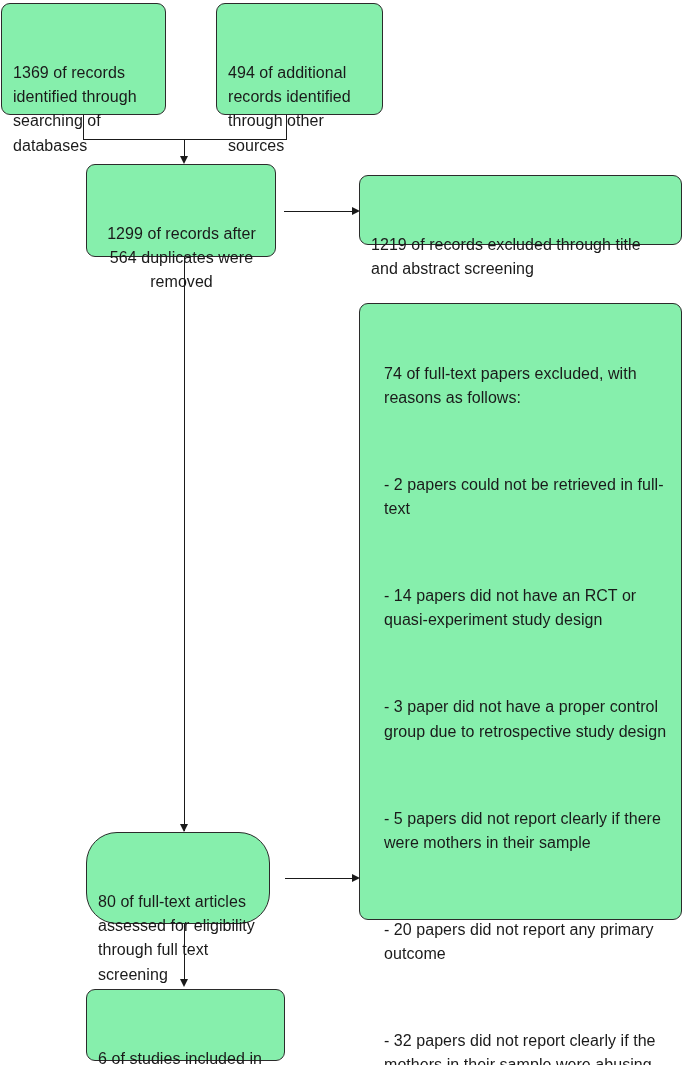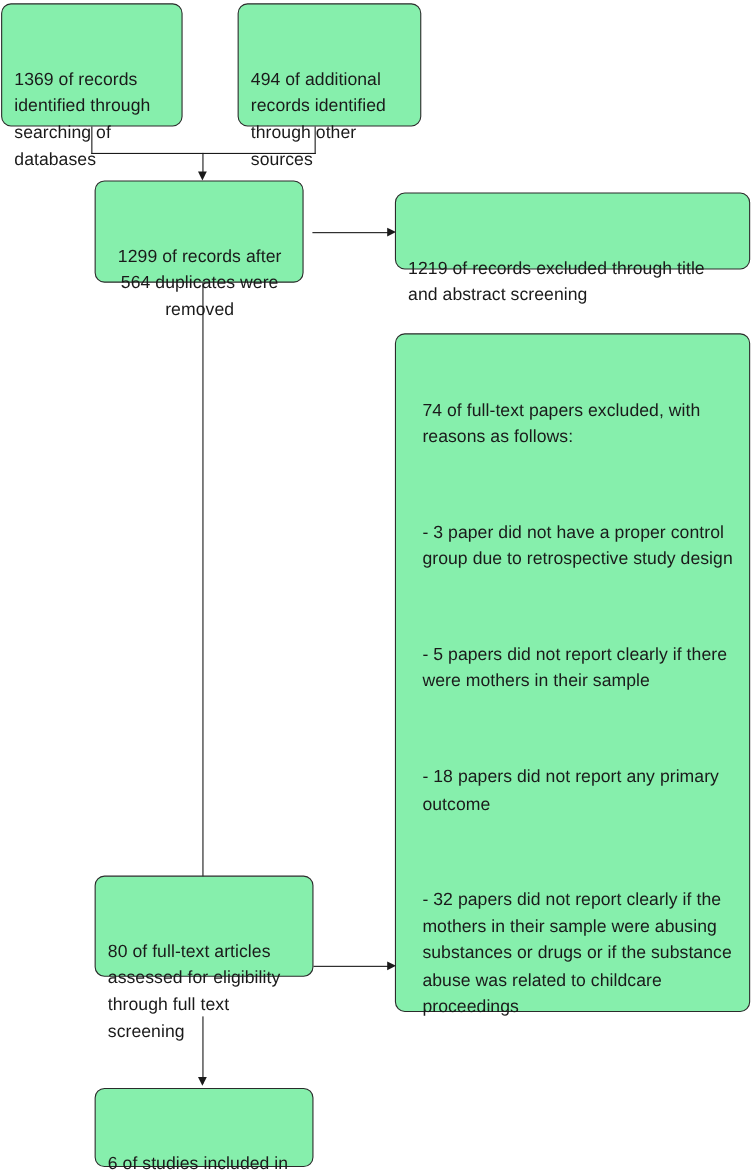--- a/index.html
+++ b/index.html
@@ -90,28 +90,30 @@
 
   <div class="node" style="left:359px; top:175px; width:323px; height:70px;">
     <p>1219 of records excluded through title and abstract screening</p>
   </div>
 
   <div class="line-v" style="left:184px; top:257px; height:574px;"></div>
   <div class="arrow-down" style="left:180px; top:824px;"></div>
 
   <div class="node" style="left:359px; top:303px; width:323px; height:617px; padding:9px 11px 9px 24px;">
     <p>74 of full-text papers excluded, with reasons as follows:</p>
+    <p class="gap">- 2 papers could not be retrieved in full-text</p>
+    <p class="gap">- 14 papers did not have an RCT or quasi-experiment study design</p>
     <p class="gap">- 3 paper did not have a proper control group due to retrospective study design</p>
     <p class="gap">- 5 papers did not report clearly if there were mothers in their sample</p>
-    <p class="gap">- 18 papers did not report any primary outcome</p>
+    <p class="gap">- 20 papers did not report any primary outcome</p>
     <p class="gap">- 32 papers did not report clearly if the mothers in their sample were abusing substances or drugs or if the substance abuse was related to childcare proceedings</p>
     
   </div>
 
-  <div class="node" style="left:86px; top:796px; width:199px; height:92px;">
+  <div class="node" style="left:86px; top:832px; width:184px; height:92px;border-radius:31px;">
     <p>80 of full-text articles assessed for eligibility through full text screening</p>
   </div>
 
   <div class="line-h" style="left:285px; top:878px; width:69px;"></div>
   <div class="arrow-right" style="left:352px; top:874px;"></div>
 
   <div class="line-v" style="left:184px; top:924px; height:61px;"></div>
   <div class="arrow-down" style="left:180px; top:979px;"></div>
 
   <div class="node" style="left:86px; top:989px; width:199px; height:72px;">

